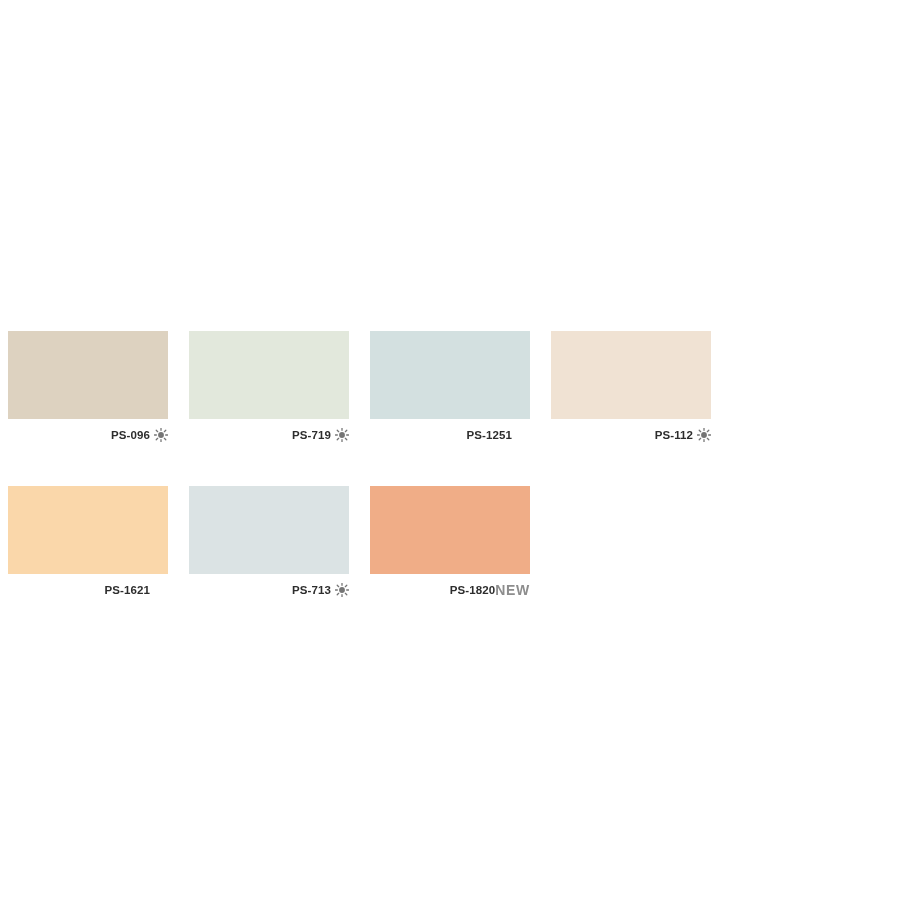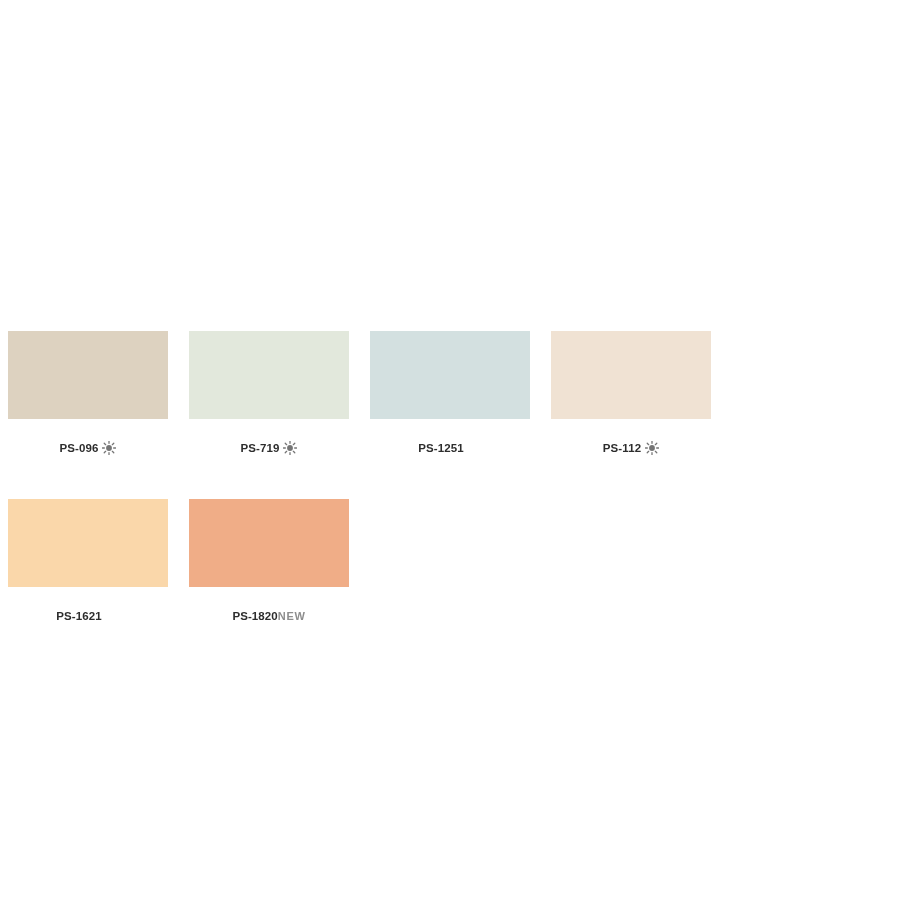--- a/index.html
+++ b/index.html
@@ -38,25 +38,25 @@
     display: flex;
     flex-direction: column;
     cursor: pointer;
   }
   .swatch-chip {
     width: 160px;
     height: 88px;
     display: block;
   }
   .swatch-meta {
-    margin-top: 20px;
+    margin-top: 7px;
     height: 18px;
     display: flex;
     align-items: center;
-    justify-content: center;
+    justify-content: flex-end;
   }
   .swatch-code {
     font-family: "Liberation Sans", sans-serif;
     font-size: 11.5px;
     font-weight: 600;
     letter-spacing: 0.1px;
     color: #2d2d2d;
     line-height: 18px;
     white-space: nowrap;
   }
@@ -67,21 +67,21 @@
     min-width: 18px;
     height: 18px;
   }
   .sun-icon {
     display: block;
     width: 14px;
     height: 14px;
   }
   .new-badge {
     font-family: "Liberation Sans", sans-serif;
-    font-size: 11px;
+    font-size: 14px;
     font-weight: 700;
     letter-spacing: 0.7px;
     color: #8d8d8d;
     text-transform: uppercase;
     line-height: 18px;
     white-space: nowrap;
   }
   .flag-empty { width: 14px; height: 14px; }
 </style>
 </head>
@@ -167,20 +167,41 @@
         <div class="swatch-cell">
           <div class="swatch-chip" title="#fad7aa" style="background: rgb(250, 215, 170);"></div>
           <div class="swatch-meta">
             <span class="swatch-code">PS-1621</span>
             <span class="swatch-flag">
               <span class="flag-empty"></span>
             </span>
           </div>
         </div>
         <div class="swatch-cell">
+          <div class="swatch-chip" title="#dbe3e4" style="background: rgb(219, 227, 228);"></div>
+          <div class="swatch-meta">
+            <span class="swatch-code">PS-713</span>
+            <span class="swatch-flag">
+              <span>
+                <svg class="sun-icon" viewBox="0 0 24 24">
+                  <circle cx="12" cy="12" r="5" fill="#757575"></circle>
+                  <line x1="12" y1="0.5" x2="12" y2="4" stroke="#757575" stroke-width="2.2" stroke-linecap="round"></line>
+                  <line x1="12" y1="20" x2="12" y2="23.5" stroke="#757575" stroke-width="2.2" stroke-linecap="round"></line>
+                  <line x1="0.5" y1="12" x2="4" y2="12" stroke="#757575" stroke-width="2.2" stroke-linecap="round"></line>
+                  <line x1="20" y1="12" x2="23.5" y2="12" stroke="#757575" stroke-width="2.2" stroke-linecap="round"></line>
+                  <line x1="3.8" y1="3.8" x2="6.3" y2="6.3" stroke="#757575" stroke-width="2.2" stroke-linecap="round"></line>
+                  <line x1="17.7" y1="17.7" x2="20.2" y2="20.2" stroke="#757575" stroke-width="2.2" stroke-linecap="round"></line>
+                  <line x1="20.2" y1="3.8" x2="17.7" y2="6.3" stroke="#757575" stroke-width="2.2" stroke-linecap="round"></line>
+                  <line x1="6.3" y1="17.7" x2="3.8" y2="20.2" stroke="#757575" stroke-width="2.2" stroke-linecap="round"></line>
+                </svg>
+              </span>
+            </span>
+          </div>
+        </div>
+        <div class="swatch-cell">
           <div class="swatch-chip" title="#f0ad87" style="background: rgb(240, 173, 135);"></div>
           <div class="swatch-meta">
             <span class="swatch-code">PS-1820</span>
             <span class="swatch-flag">
               <span class="new-badge">NEW</span>
             </span>
           </div>
         </div>
       </div>
     </div>

